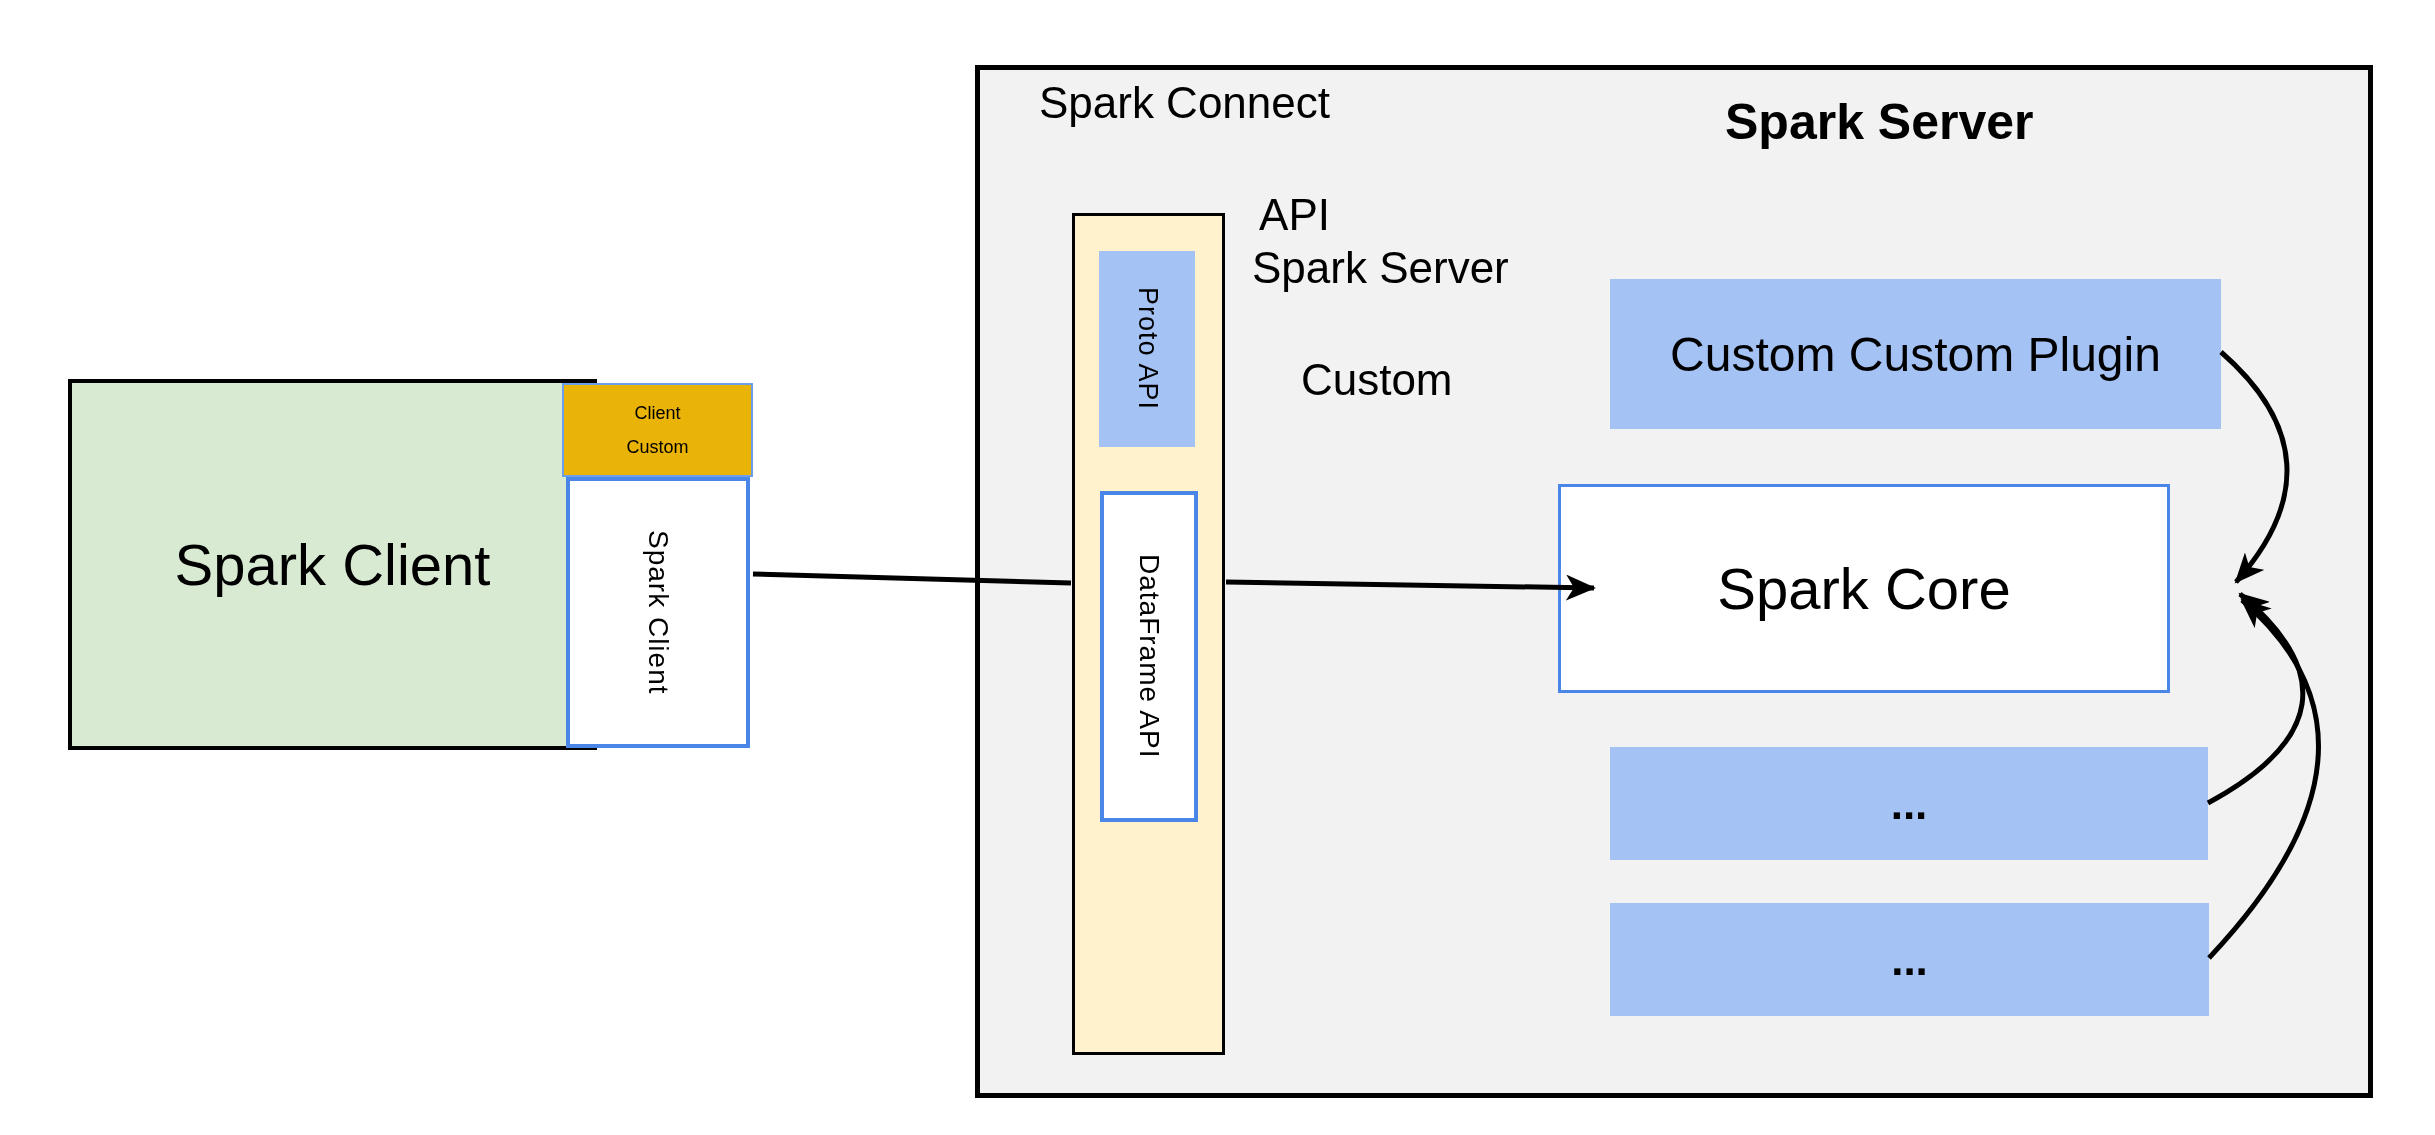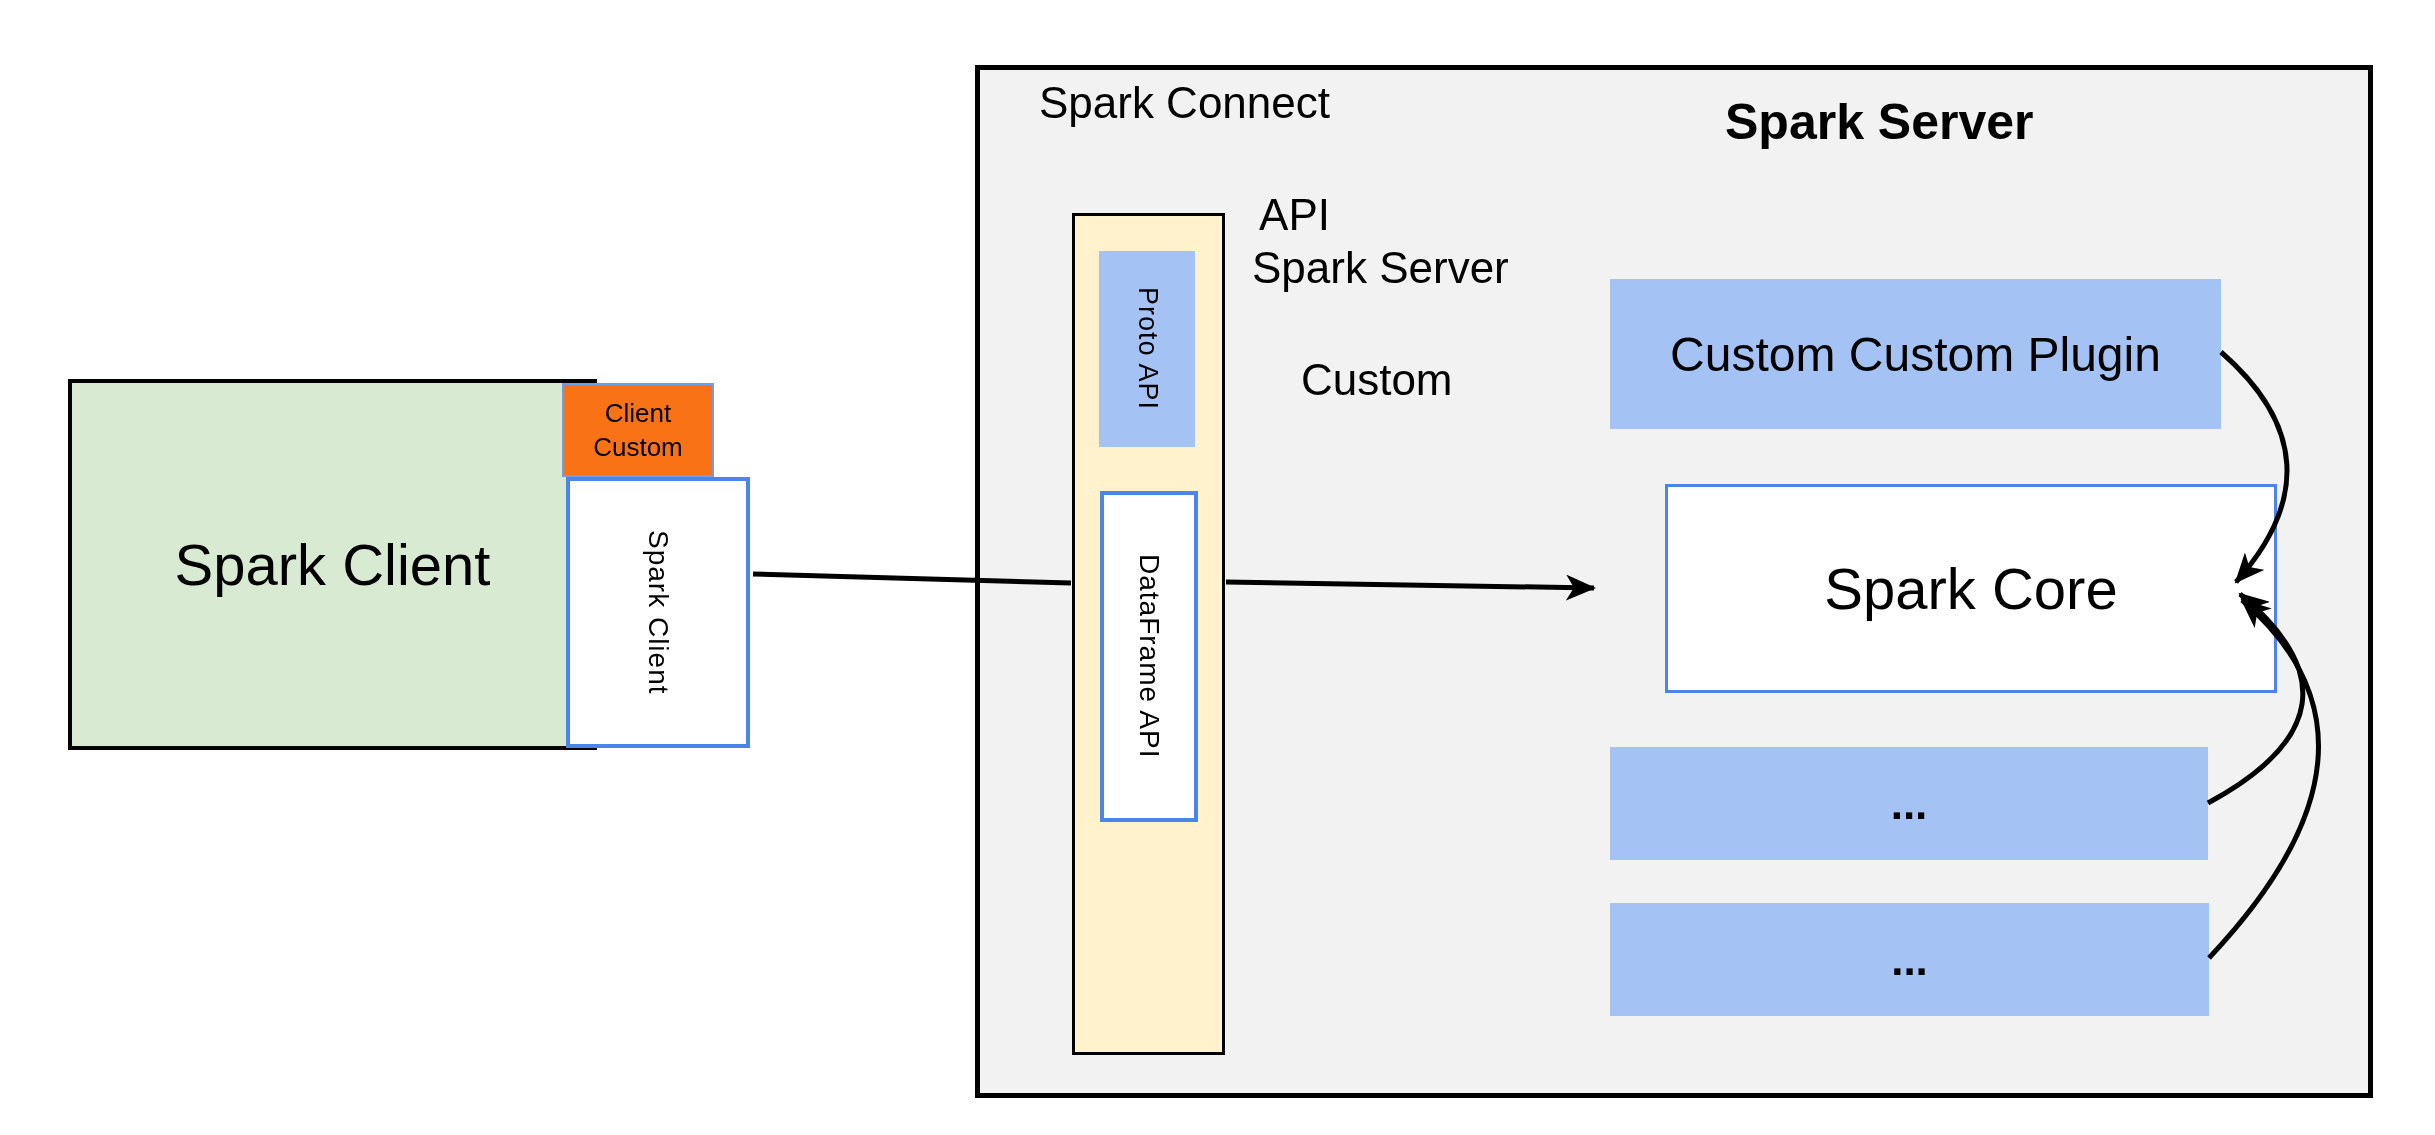--- a/index.html
+++ b/index.html
@@ -7,29 +7,29 @@
     position:relative;width:2435px;height:1135px;background:#ffffff;overflow:hidden;
     font-family:"Liberation Sans",sans-serif;color:#000;
   }
   .box{position:absolute;box-sizing:border-box;display:flex;align-items:center;justify-content:center;text-align:center;}
   
   .panel{left:975px;top:65px;width:1398px;height:1033px;background:#f2f2f2;border:5px solid #000;}
   
   .green-box{left:68px;top:379px;width:529px;height:371px;background:#d9ead3;border:4px solid #000;z-index:2;}
   .green-box .label{font-size:58px;line-height:76px;}
   
-  .client-package{left:562px;top:383px;width:152px;height:94px;background:#f97316;border:2px solid #6d9eeb;z-index:3;font-size:26px;line-height:34px;}
+  .client-package{left:562px;top:383px;width:191px;height:94px;background:#eab308;border:2px solid #6d9eeb;z-index:3;font-size:18px;line-height:34px;}
   .spark-client{left:566px;top:477px;width:184px;height:271px;background:#fff;border:4px solid #4a86e8;z-index:3;}
   
   .yellow-box{left:1072px;top:213px;width:153px;height:842px;background:#fff2cc;border:3px solid #000;}
   .proto-api{left:1099px;top:251px;width:96px;height:196px;background:#a4c2f4;}
   .dataframe-api{left:1100px;top:491px;width:98px;height:331px;background:#fff;border:4px solid #4a86e8;}
   
   .plugin{left:1610px;top:279px;width:611px;height:150px;background:#a4c2f4;font-size:48px;}
-  .core{left:1665px;top:484px;width:612px;height:209px;background:#fff;border:3px solid #4a86e8;font-size:58px;}
+  .core{left:1558px;top:484px;width:612px;height:209px;background:#fff;border:3px solid #4a86e8;font-size:58px;}
   .slot1{left:1610px;top:747px;width:598px;height:113px;background:#a4c2f4;font-size:44px;font-weight:700;}
   .slot2{left:1610px;top:903px;width:599px;height:113px;background:#a4c2f4;font-size:44px;font-weight:700;}
   
   .lbl{position:absolute;white-space:pre;}
   .connect-title{left:1000px;top:75px;width:330px;text-align:right;font-size:44px;line-height:56px;}
   .server-title{left:1725px;top:96px;font-size:50px;font-weight:700;line-height:52px;}
   .library-label{left:1252px;top:240px;font-size:44px;line-height:56px;}
   
   .vtext{writing-mode:vertical-rl;text-orientation:sideways;letter-spacing:1px;}
   .spark-client .vtext{font-size:28px;}

